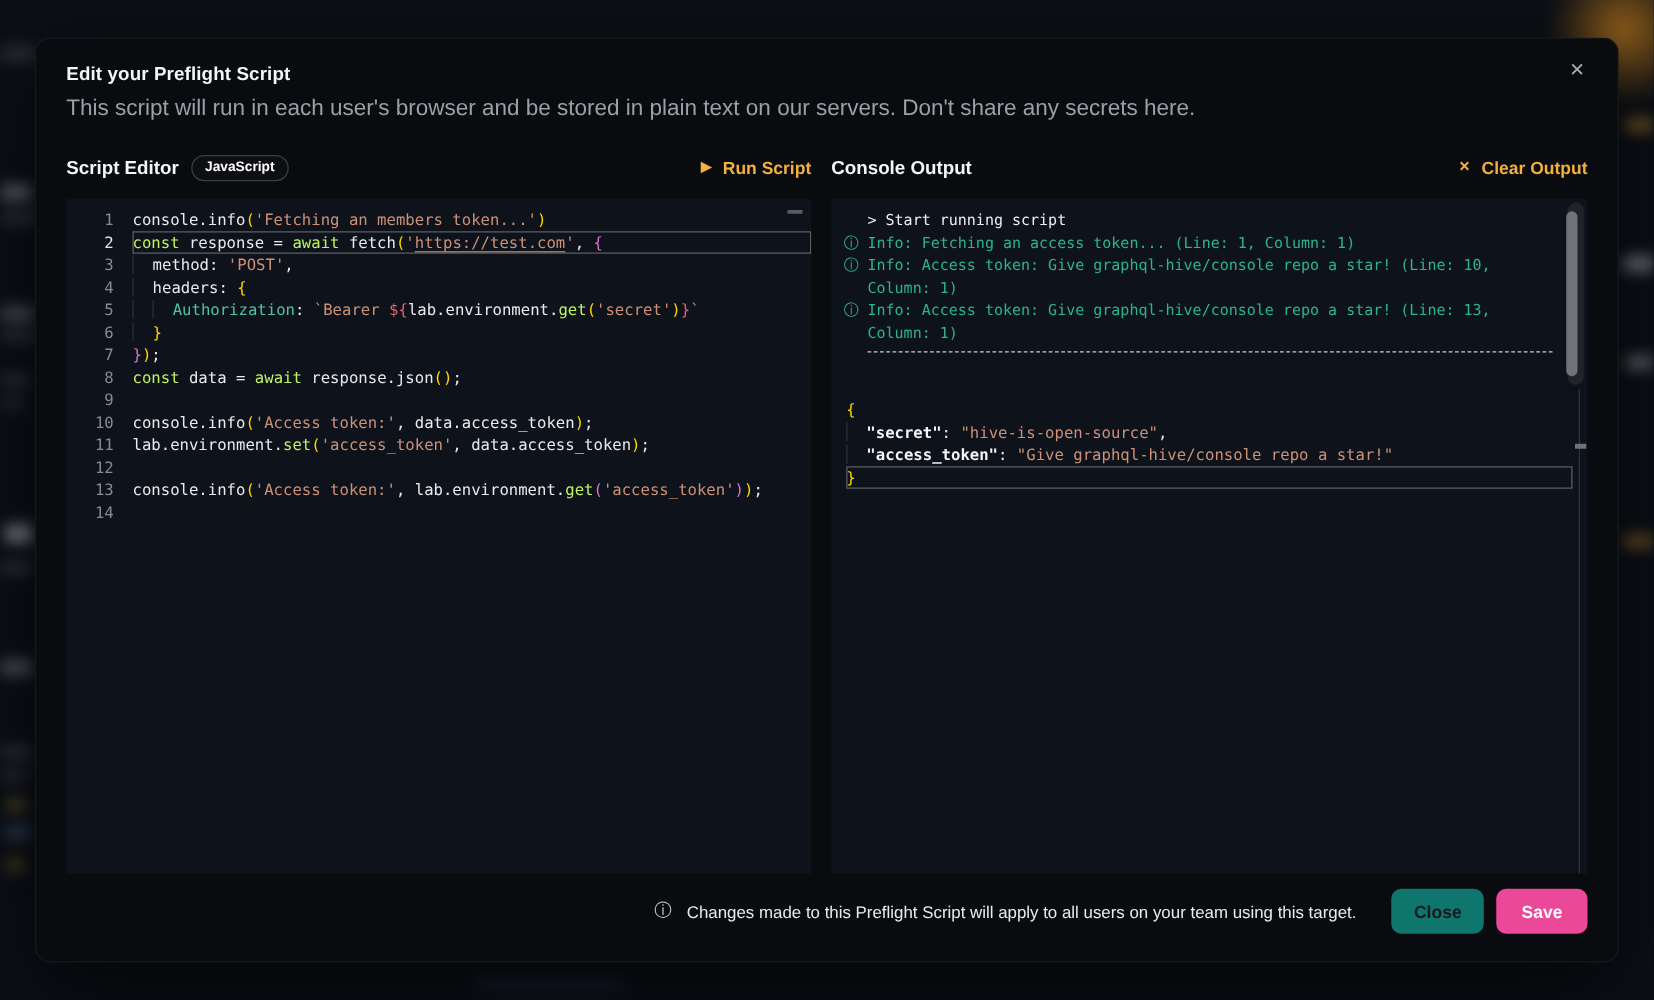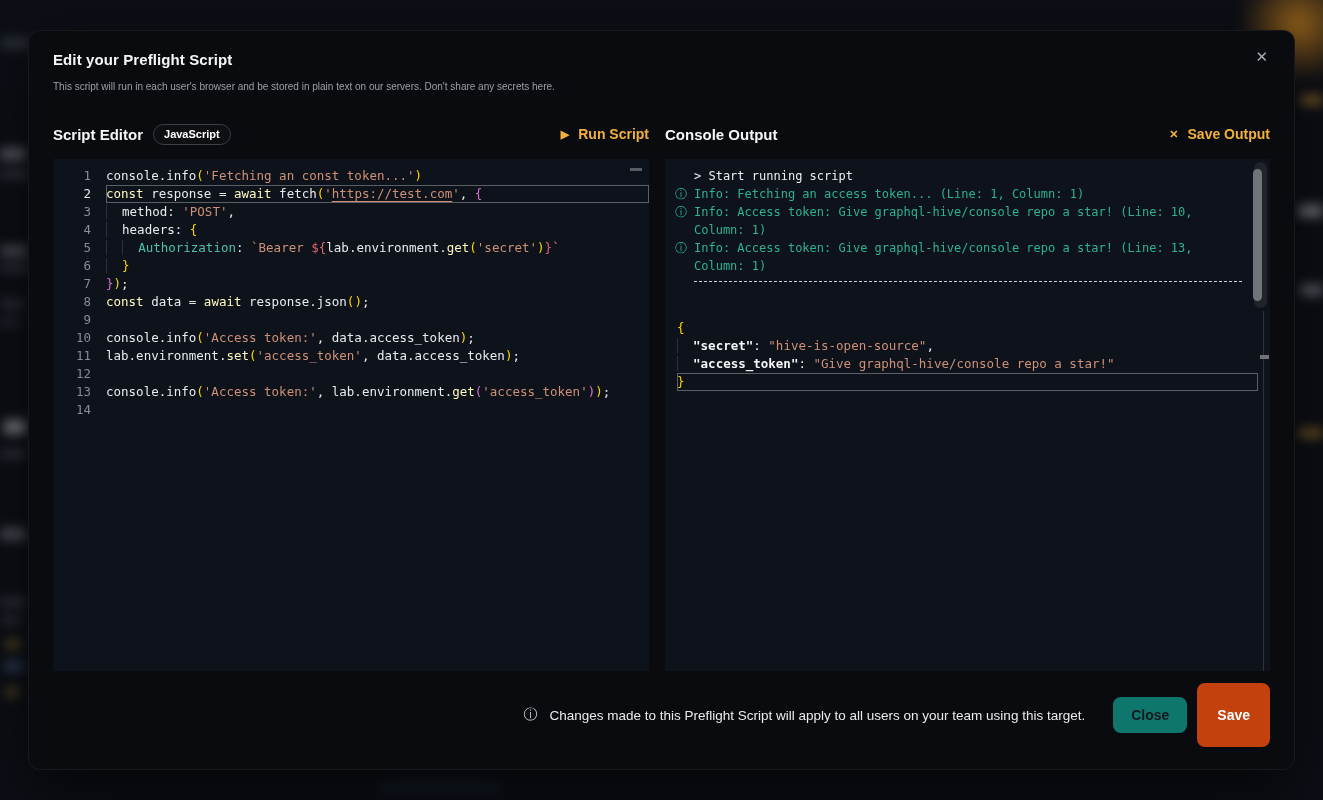--- a/index.html
+++ b/index.html
@@ -12,21 +12,21 @@
   .glow { position:absolute; width:130px; height:110px; right:-40px; top:-30px;
           background:radial-gradient(circle, rgba(196,126,28,.75) 0%, rgba(196,126,28,0) 70%);
           filter:blur(8px); }
 
   
   .modal { position:absolute; left:28px; top:30px; width:1267px; height:740px;
            background:#0a0b0e; border:1px solid rgba(255,255,255,.06); border-radius:12px;
            box-shadow:0 24px 70px rgba(0,0,0,.65); display:flex; flex-direction:column; }
   .modal-header { padding:20px 24px 0; position:relative; }
   .modal-title { font-size:15px; font-weight:700; color:#f5f6f8; letter-spacing:.1px; }
-  .modal-desc { font-size:10px; color:#98a0a8; line-height:21px; margin-top:8px; }
+  .modal-desc { font-size:18px; color:#98a0a8; line-height:21px; margin-top:8px; }
   .modal-desc + .modal-desc { margin-top:0; }
   .close-x { position:absolute; right:20px; top:12px; background:none; border:0; color:#a8adb4;
              font-size:15px; cursor:pointer; padding:6px; line-height:1; }
 
   .modal-body { flex:1; display:flex; gap:16px; padding:0 24px; margin-top:24px; min-height:0; }
   .col-left { width:596px; display:flex; flex-direction:column; min-height:0; }
   .col-right { flex:1; display:flex; flex-direction:column; min-width:0; min-height:0; }
 
   .panel-head { display:flex; align-items:center; gap:10px; height:26px; margin-bottom:12px; }
   .panel-title { font-size:15px; font-weight:700; color:#f5f6f8; }
@@ -44,21 +44,21 @@
   .code-editor { flex:1; padding-top:8px; }
   .code-line { display:flex; line-height:18px; font-size:12.5px; white-space:pre; }
   .gutter { width:38px; flex:none; text-align:right; padding-right:0; margin-right:15px;
             color:#848c96; }
   .gutter.on { color:#e5e8ec; }
   .line-content { flex:1; min-width:0; color:#e8eaed; }
   .line-content.active { outline:1px solid #5a5f66; outline-offset:-1px; }
   .ig { border-left:1px solid #273040; }
 
   .tok-txt { color:#e8eaed; }
-  .tok-kw  { color:#fef9c3; }
+  .tok-kw  { color:#bef264; }
   .tok-str { color:#ce9178; }
   .tok-url { color:#ce9178; text-decoration:underline; text-underline-offset:3px; }
   .tok-b1  { color:#ffd700; }
   .tok-b2  { color:#d670d6; }
   .tok-red { color:#e0646e; }
   .tok-prop{ color:#4dc2ab; }
   .tok-key { color:#f3f5f7; font-weight:700; }
 
   .editor-dash { position:absolute; top:9px; right:7px; width:12px; height:3px; background:#595d62; }
 
@@ -82,21 +82,21 @@
   .env-thumb { position:absolute; right:1px; top:44px; width:9px; height:4px; background:#6f7276; }
 
   
   .modal-footer { display:flex; align-items:center; justify-content:flex-end; gap:10px;
                   padding:12px 24px 22px; }
   .footer-info { color:#c7cbd1; font-size:14px; margin-right:2px; }
   .footer-note { color:#e9ebee; font-size:13.5px; margin-right:18px; }
   .btn { border:0; border-radius:8px; font-size:14px; font-weight:600; cursor:pointer;
          padding:10px 18px; font-family:"Liberation Sans", sans-serif; }
   .btn-close { background:#0f766e; color:#16181d; }
-  .btn-save { background:#c2410c; color:#ffffff; padding:24px 20px; }
+  .btn-save { background:#ec4899; color:#ffffff; padding:10px 20px; }
 </style>
 </head>
 <body>
 
 <div class="backdrop">
   <div class="glow"></div>
   <div class="blob" style="left:0;top:38px;width:30px;height:10px;background:#9aa2ac;opacity:.25"></div>
   <div class="blob" style="left:0;top:148px;width:26px;height:12px;background:#c2c8cf;opacity:.45"></div>
   <div class="blob" style="left:0;top:170px;width:30px;height:8px;background:#9aa2ac;opacity:.3"></div>
   <div class="blob" style="left:0;top:246px;width:28px;height:10px;background:#c2c8cf;opacity:.4"></div>
@@ -132,21 +132,21 @@
       <div class="panel-head">
         <span class="panel-title">Script Editor</span>
         <span class="pill">JavaScript</span>
         <button class="accent-btn">
           <span class="btn-icon">▶</span>
           <span>Run Script</span>
         </button>
       </div>
       <div class="panel-box code-editor mono" id="code-lines">
         <div class="editor-dash"></div>
-      <div class="code-line"><span class="gutter">1</span><span class="line-content"><span class="tok-txt">console.info</span><span class="tok-b1">(</span><span class="tok-str">'Fetching an const token...'</span><span class="tok-b1">)</span></span></div>
+      <div class="code-line"><span class="gutter">1</span><span class="line-content"><span class="tok-txt">console.info</span><span class="tok-b1">(</span><span class="tok-str">'Fetching an members token...'</span><span class="tok-b1">)</span></span></div>
           <div class="code-line"><span class="gutter on">2</span><span class="line-content active"><span class="tok-kw">const</span><span class="tok-txt"> response = </span><span class="tok-kw">await</span><span class="tok-txt"> fetch</span><span class="tok-b1">(</span><span class="tok-str">'</span><span class="tok-url">https://test.com</span><span class="tok-str">'</span><span class="tok-txt">, </span><span class="tok-b2">{</span></span></div>
           <div class="code-line"><span class="gutter">3</span><span class="line-content"><span class="ig">  </span><span class="tok-txt">method: </span><span class="tok-str">'POST'</span><span class="tok-txt">,</span></span></div>
           <div class="code-line"><span class="gutter">4</span><span class="line-content"><span class="ig">  </span><span class="tok-txt">headers: </span><span class="tok-b1">{</span></span></div>
           <div class="code-line"><span class="gutter">5</span><span class="line-content"><span class="ig">  </span><span class="ig">  </span><span class="tok-prop">Authorization</span><span class="tok-txt">: </span><span class="tok-str">`Bearer </span><span class="tok-red">${</span><span class="tok-txt">lab.environment.</span><span class="tok-kw">get</span><span class="tok-b1">(</span><span class="tok-str">'secret'</span><span class="tok-b1">)</span><span class="tok-red">}</span><span class="tok-str">`</span></span></div>
           <div class="code-line"><span class="gutter">6</span><span class="line-content"><span class="ig">  </span><span class="tok-b1">}</span></span></div>
           <div class="code-line"><span class="gutter">7</span><span class="line-content"><span class="tok-b2">}</span><span class="tok-b1">)</span><span class="tok-txt">;</span></span></div>
           <div class="code-line"><span class="gutter">8</span><span class="line-content"><span class="tok-kw">const</span><span class="tok-txt"> data = </span><span class="tok-kw">await</span><span class="tok-txt"> response.json</span><span class="tok-b1">(</span><span class="tok-b1">)</span><span class="tok-txt">;</span></span></div>
           <div class="code-line"><span class="gutter">9</span><span class="line-content"></span></div>
           <div class="code-line"><span class="gutter">10</span><span class="line-content"><span class="tok-txt">console.info</span><span class="tok-b1">(</span><span class="tok-str">'Access token:'</span><span class="tok-txt">, data.access_token</span><span class="tok-b1">)</span><span class="tok-txt">;</span></span></div>
           <div class="code-line"><span class="gutter">11</span><span class="line-content"><span class="tok-txt">lab.environment.</span><span class="tok-kw">set</span><span class="tok-b1">(</span><span class="tok-str">'access_token'</span><span class="tok-txt">, data.access_token</span><span class="tok-b1">)</span><span class="tok-txt">;</span></span></div>
@@ -154,21 +154,21 @@
           <div class="code-line"><span class="gutter">13</span><span class="line-content"><span class="tok-txt">console.info</span><span class="tok-b1">(</span><span class="tok-str">'Access token:'</span><span class="tok-txt">, lab.environment.</span><span class="tok-kw">get</span><span class="tok-b2">(</span><span class="tok-str">'access_token'</span><span class="tok-b2">)</span><span class="tok-b1">)</span><span class="tok-txt">;</span></span></div>
           <div class="code-line"><span class="gutter">14</span><span class="line-content"></span></div>
         </div>
     </div>
 
     <div class="col-right">
       <div class="panel-head">
         <span class="panel-title">Console Output</span>
         <button class="accent-btn">
           <span class="btn-icon">✕</span>
-          <span>Save Output</span>
+          <span>Clear Output</span>
         </button>
       </div>
       <div class="panel-box console-box mono">
         <div id="console-entries">
             <div class="console-entry log">
               <span class="c-icon"></span>
               <span class="c-text">&gt; Start running script</span>
             </div>
             <div class="console-entry info">
               <span class="c-icon">ⓘ</span>

